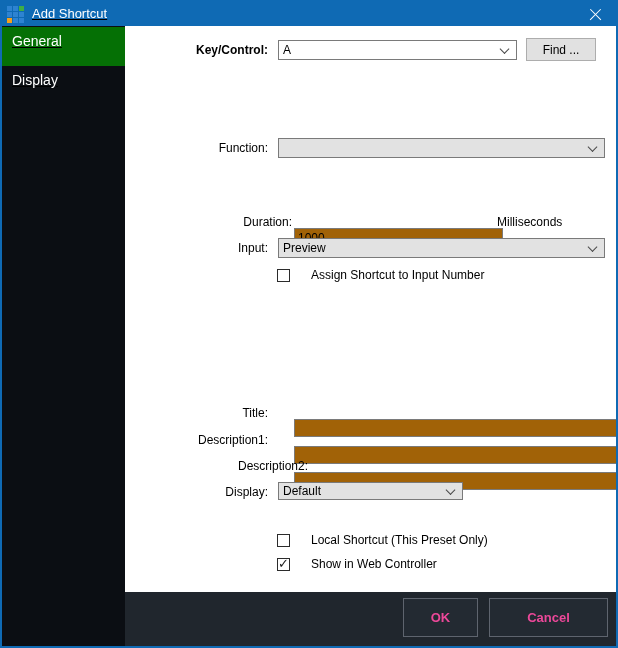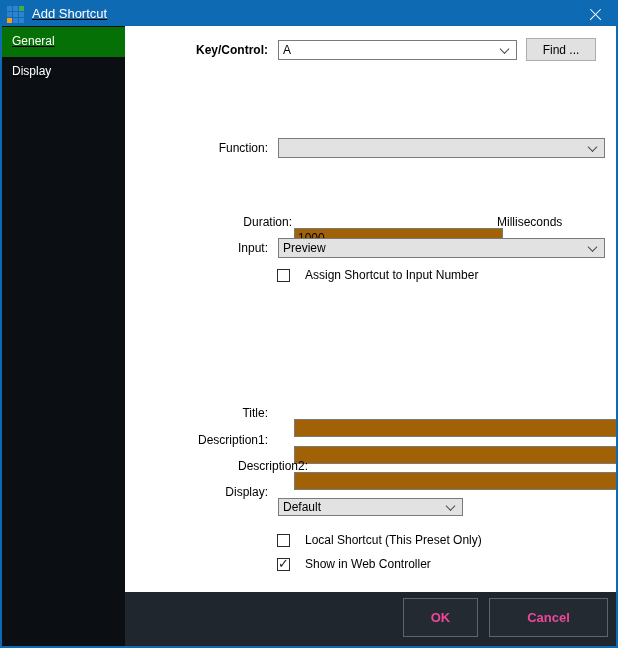--- a/index.html
+++ b/index.html
@@ -48,22 +48,22 @@
   .x-icon::before{transform:rotate(45deg);}
   .x-icon::after{transform:rotate(-45deg);}
 
   
   .body{display:flex;height:620px;}
   .sidebar{
     width:123px;background:#0b0e13;padding-top:1px;
     flex:none;
   }
   .tab{
-    height:30px;line-height:29px;
-    color:#ffffff;font-size:12px;
+    height:39px;line-height:29px;
+    color:#ffffff;font-size:14px;
     padding-left:10px;
     cursor:default;
   }
   .tab.selected{background:#057005;}
 
   .main{position:relative;flex:1;background:#ffffff;}
 
   
   .flabel{
     position:absolute;left:0;width:143px;
@@ -98,21 +98,21 @@
     position:absolute;left:401px;top:12px;width:70px;height:23px;
     box-sizing:border-box;
     background:#e1e1e1;border:1px solid #adadad;
     font-size:12px;color:#000000;
   }
   .suffix{
     position:absolute;font-size:12px;color:#000;line-height:14px;
   }
 
   .checkrow{
-    position:absolute;display:flex;align-items:center;gap:15px;
+    position:absolute;display:flex;align-items:center;gap:21px;
     font-size:12px;color:#000;height:14px;
   }
   .checkbox{
     width:13px;height:13px;flex:none;
     box-sizing:border-box;border:1px solid #2b2b2b;background:#fff;
     position:relative;
   }
   .checkbox.checked::after{
     content:"\2713";
     position:absolute;left:0px;top:-2px;
@@ -197,21 +197,21 @@
       <div class="flabel" style="top:380px;">Title:</div>
       <input class="tinput" style="left: 153px; top: 377px; width: 327px; height: 18px;" value="">
 
       <div class="flabel" style="top:407px;">Description1:</div>
       <input class="tinput" style="left: 153px; top: 404px; width: 327px; height: 18px;" value="">
 
       <div class="flabel" style="top:433px;padding-left:40px;">Description2:</div>
       <input class="tinput" style="left: 153px; top: 430px; width: 327px; height: 18px;" value="">
 
       <div class="flabel" style="top:459px;">Display:</div>
-      <div class="combo gray" style="left:153px;top:472px;width:185px;height:18px;">
+      <div class="combo gray" style="left:153px;top:456px;width:185px;height:18px;">
         <span>Default</span>
         <span class="chev"></span>
       </div>
 
       <div class="checkrow" style="left:152px;top:507px;">
         <span class="checkbox"></span>
         <span>Local Shortcut (This Preset Only)</span>
       </div>
 
       <div class="checkrow" style="left:152px;top:531px;align-items:flex-end;">

